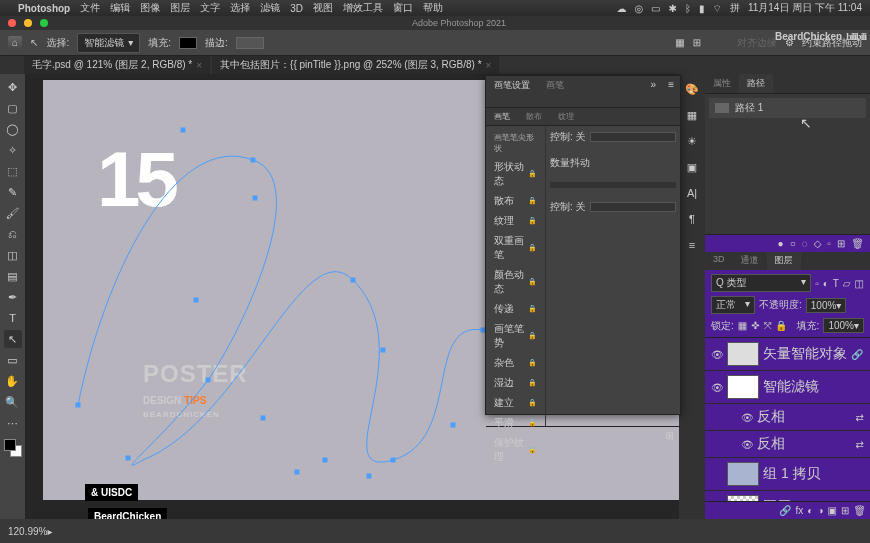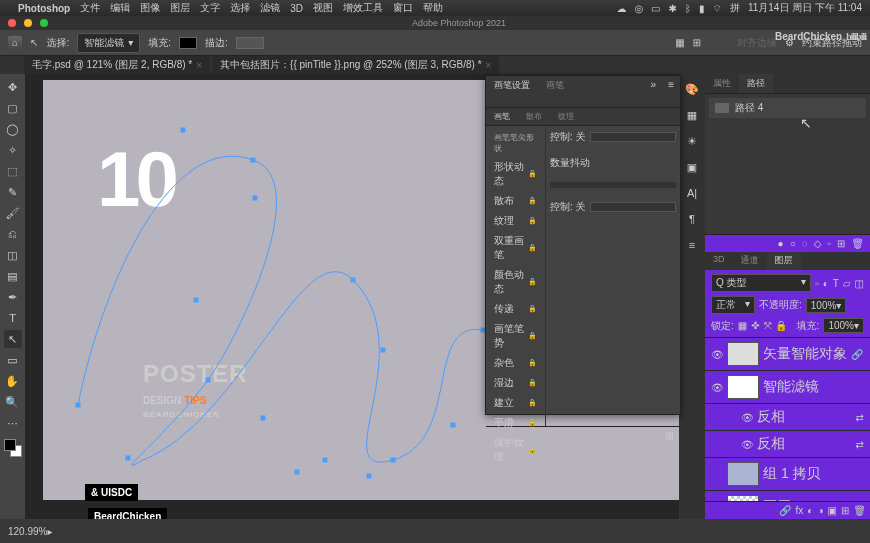--- a/index.html
+++ b/index.html
@@ -32,21 +32,21 @@
 .poster-txt{position:absolute;left:100px;top:280px;color:#fff;font-family:Arial,sans-serif}
 .poster-txt .l1{font-size:24px;font-weight:800;letter-spacing:1px}
 .poster-txt .l2{font-size:24px;font-weight:800;letter-spacing:1px;margin-top:-5px}
 .poster-txt .l3{font-size:16px;font-weight:800;margin-top:2px}
 .poster-txt .l3 .tips{color:#ff7b2e}
 .poster-txt .l4{font-size:8px;font-weight:700;letter-spacing:1px;margin-top:2px}
 .badge{background:#000;color:#fff;padding:3px 6px;font-size:10px;font-weight:700;position:absolute}
 .bezier{position:absolute;left:0;top:0;width:652px;height:420px;pointer-events:none}
 .pt{width:5px;height:5px;background:#4a9eff;position:absolute;transform:translate(-50%,-50%)}
 .side-strip{color:#888;font-size:6px;writing-mode:vertical-rl;position:absolute}
-.right-panels{width:165px;background:#6d28d9;display:flex;flex-direction:column}
+.right-panels{width:165px;background:#4c1d95;display:flex;flex-direction:column}
 .vtabs{width:26px;background:#323232;position:absolute;right:165px;top:74px;height:445px;display:flex;flex-direction:column;align-items:center;padding-top:6px;gap:8px}
 .vtab{width:18px;height:18px;display:flex;align-items:center;justify-content:center;font-size:11px}
 .panel-tabs{height:20px;background:#323232;display:flex;align-items:center;border-bottom:1px solid #222}
 .ptab{padding:3px 8px;font-size:9px;color:#888}
 .ptab.active{background:#383838;color:#ccc}
 .paths-body{height:140px;background:#383838;padding:4px}
 .path-item{background:#444;padding:3px 6px;font-size:9px;display:flex;align-items:center;gap:6px}
 .path-thumb{width:14px;height:10px;background:#666}
 .paths-foot{height:18px;border-top:1px solid #222;display:flex;justify-content:flex-end;align-items:center;gap:6px;padding:0 6px;font-size:8px}
 .layer-tabs{height:18px;display:flex;background:#323232}
@@ -170,21 +170,21 @@
     <div class="tool">🔍</div>
     <div class="tool">⋯</div>
     <div class="fgbg">
         <div class="bg"></div>
         <div class="fg"></div>
       </div>
   </div>
 
   <div class="canvas-area">
     <div class="canvas">
-      <div class="big11">10</div>
+      <div class="big11">15</div>
       <div class="poster-txt">
         <div class="l1">POSTER</div>
         <div class="l3"><span>DESIGN </span><span class="tips">TIPS</span></div>
         <div class="l4">BEARDCHICKEN</div>
       </div>
       <div class="badge" style="left:42px;top:404px">&amp; UISDC</div>
       <div class="badge" style="left:45px;top:428px">BeardChicken</div>
       <div class="side-strip" style="right:10px;bottom:20px">DESIGN TUTORIAL</div>
       <svg class="bezier">
         <path d="M 35 325 C 60 200, 130 50, 210 80 C 270 100, 200 250, 165 300 C 120 360, 65 400, 100 380 C 200 340, 260 150, 310 200 C 380 270, 280 400, 350 380 C 420 360, 380 240, 440 250 C 510 260, 460 150, 520 120" stroke="#4a9eff" stroke-width="1" fill="none"></path>
@@ -219,21 +219,21 @@
   </div>
 
   <div class="right-panels">
     <div class="panel-tabs">
       <div class="ptab">属性</div>
       <div class="ptab active">路径</div>
     </div>
     <div class="paths-body">
       <div class="path-item">
         <div class="path-thumb"></div>
-        <span>路径 4</span>
+        <span>路径 1</span>
       </div>
     </div>
     <div class="paths-foot">
       <span>●</span>
       <span>○</span>
       <span>◌</span>
       <span>◇</span>
       <span>▫</span>
       <span>⊞</span>
       <span>🗑</span>

